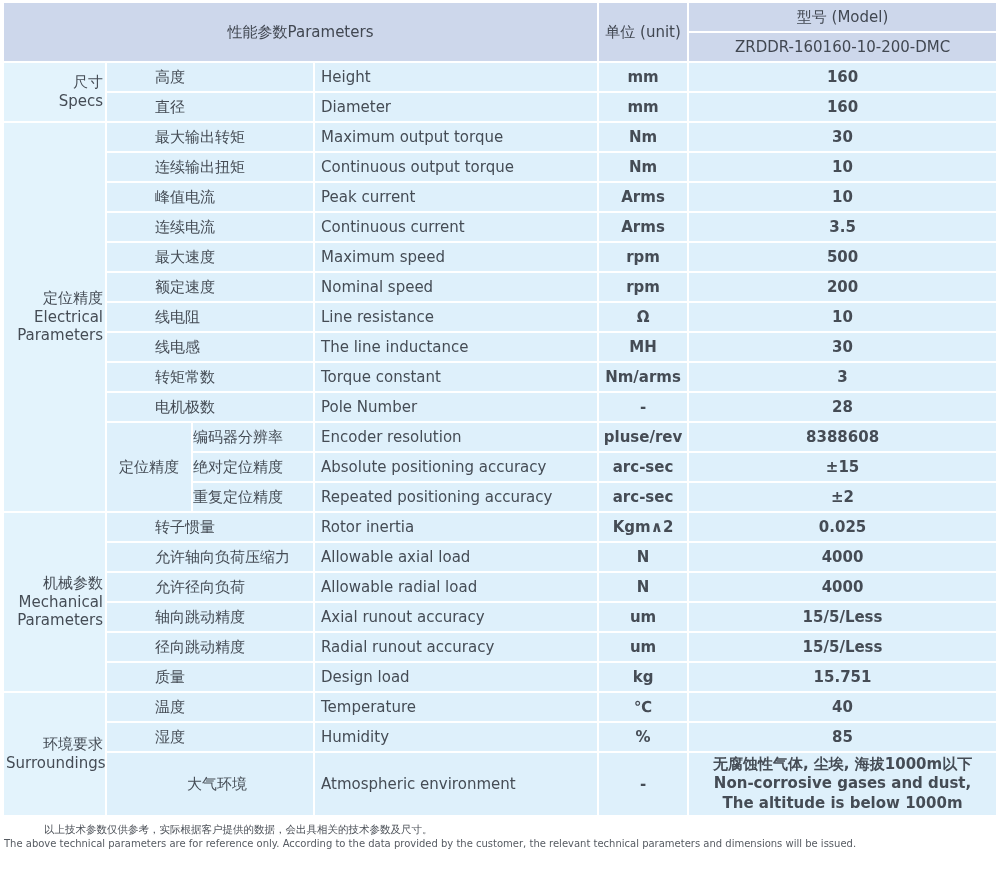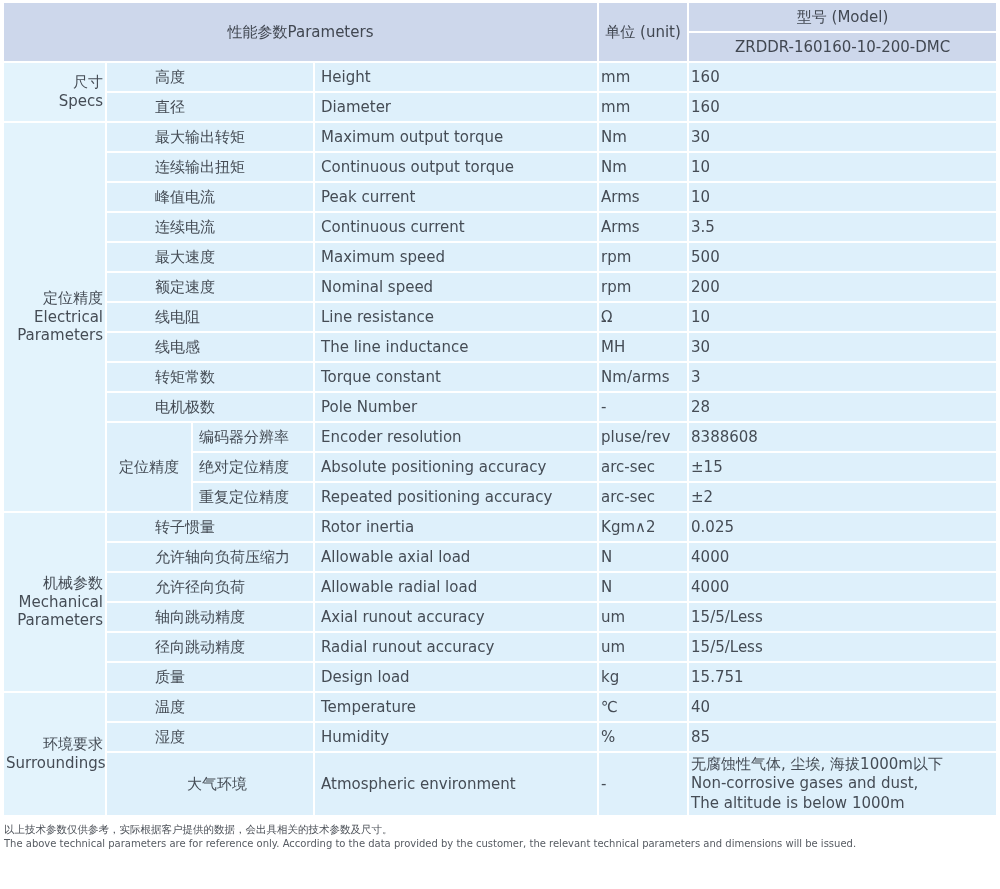--- a/index.html
+++ b/index.html
@@ -5,28 +5,28 @@
   html,body { margin:0; padding:0; background:#ffffff;
     font-family:"DejaVu Sans","Liberation Sans",sans-serif; color:#454c55; }
   .page { width:1000px; height:889px; box-sizing:border-box; padding:1px 2px; }
   table { border-collapse:separate; border-spacing:2px; table-layout:fixed;
     width:996px; }
   th, td { background:#def0fb; font-weight:400; font-size:15px; height:28px;
     padding:1px 2px; box-sizing:border-box; overflow:hidden; }
   thead th { background:#cdd7eb; font-size:15px; color:#414751; }
   td.group { background:#e3f3fc; text-align:right; line-height:1.25; }
   td.zh-cell { text-align:left; padding-left:48px; }
-  td.zh-sub  { padding-left:6px; }
+  td.zh-sub  { padding-left:0; }
   td.zh-center { text-align:center; padding-left:16px; }
   td.subgroup-cell { text-align:center; padding-left:2px; }
   td.en-cell { text-align:left; padding-left:6px; }
-  td.unit-cell, td.value-cell { text-align:left; }
+  td.unit-cell, td.value-cell { text-align:center;font-weight:bold; }
   td.value-cell div { line-height:1.3; }
   .footnotes { margin:5px 0 0 2px; }
-  .footnote-zh { font-size:10.5px; color:#4c5158; line-height:1.45; }
+  .footnote-zh { font-size:10.5px; color:#4c5158; line-height:1.45;margin-left:40px; }
   .footnote-en { font-size:10px; color:#565b62; line-height:1.45; }
 </style>
 </head>
 <body>
 
 <div class="page">
   <table>
     <colgroup>
       <col style="width:101px">
         <col style="width:84px">

